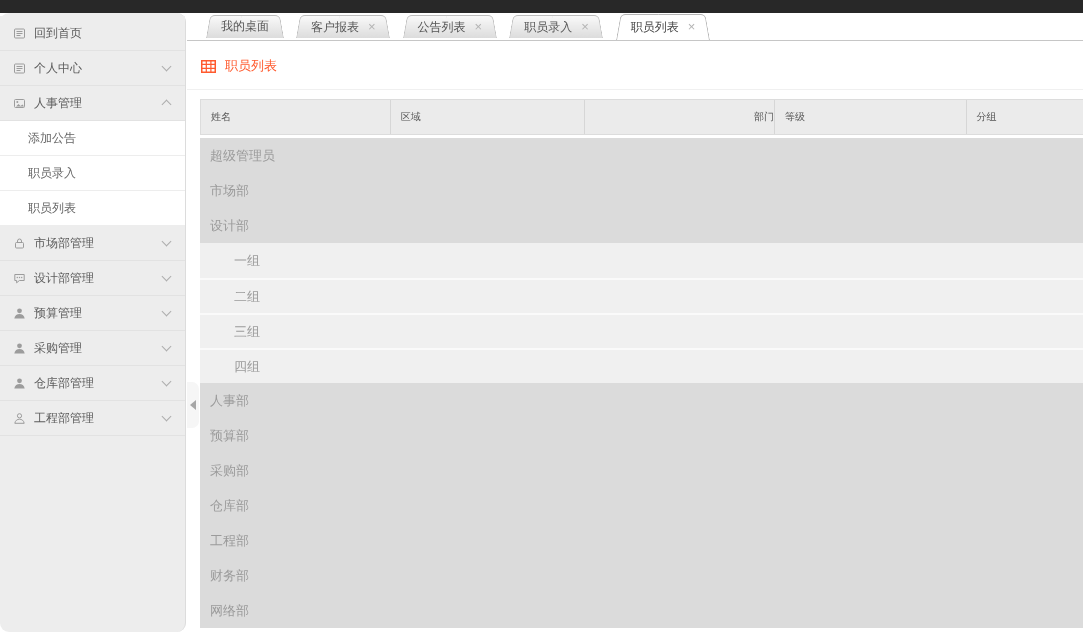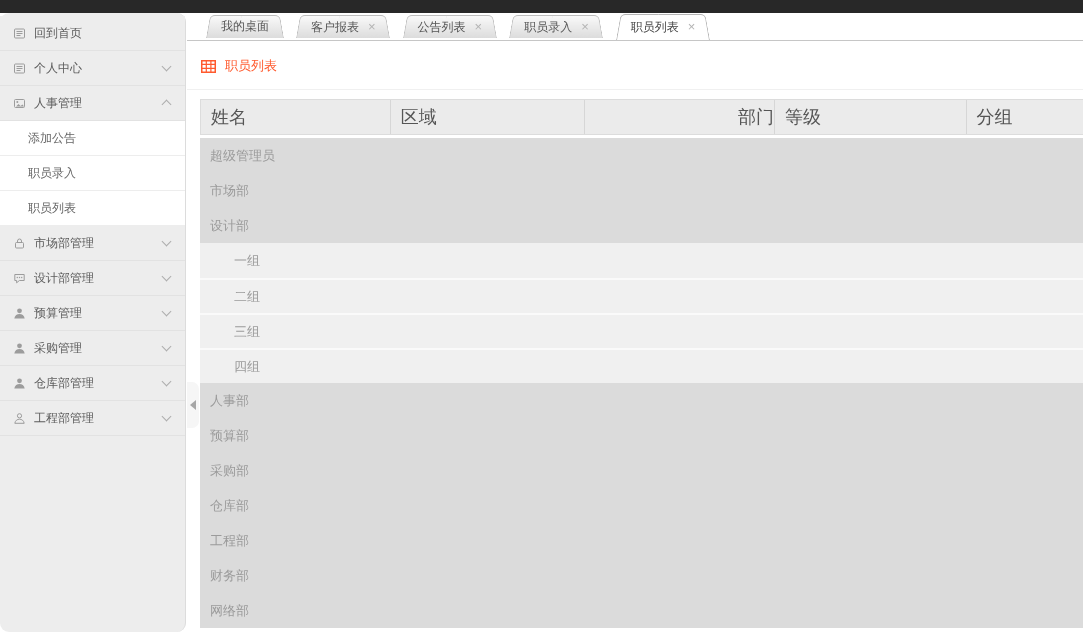--- a/index.html
+++ b/index.html
@@ -40,21 +40,21 @@
   
   .page-header{display:flex;align-items:center;margin:16px 0 0 14px;}
   .page-header .ph-icon{width:15px;height:13px;margin-right:9px;}
   .page-header .ph-icon svg{width:15px;height:13px;display:block;}
   .page-title{color:#ff5a2e;font-size:13px;}
   .divider{height:1px;background:#f0f0f0;margin-top:14px;}
 
   
   .table{margin:9px 0 0 13px;width:1100px;}
   .thead{display:flex;height:36px;background:#ebebeb;border:1px solid #dcdcdc;box-sizing:border-box;}
-  .th{line-height:34px;padding-left:10px;color:#555;font-size:18px;border-right:1px solid #d6d6d6;box-sizing:border-box;}
+  .th{line-height:34px;padding-left:10px;color:#555;font-size:10px;border-right:1px solid #d6d6d6;box-sizing:border-box;}
   .th:last-child{border-right:none;}
   .tbody{margin-top:3px;}
   .row{height:35px;display:flex;align-items:center;padding-left:10px;color:#9b9b9b;font-size:13px;box-sizing:border-box;cursor:default;}
   .row.dark{background:#dbdbdb;}
   .row.light{background:#f0f0f0;padding-left:34px;}
   .row.light + .row.light{border-top:2px solid #fafafa;}
 </style>
 </head>
 <body>
 

